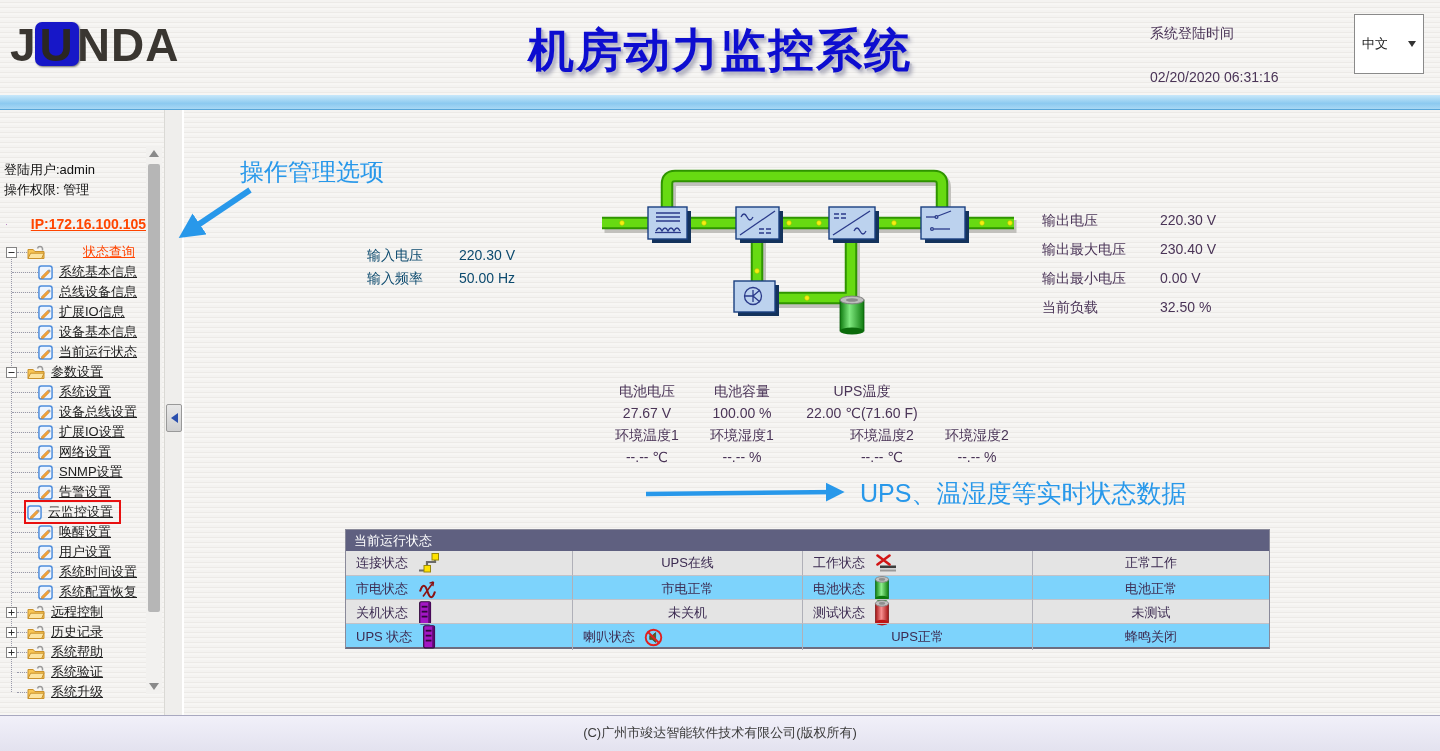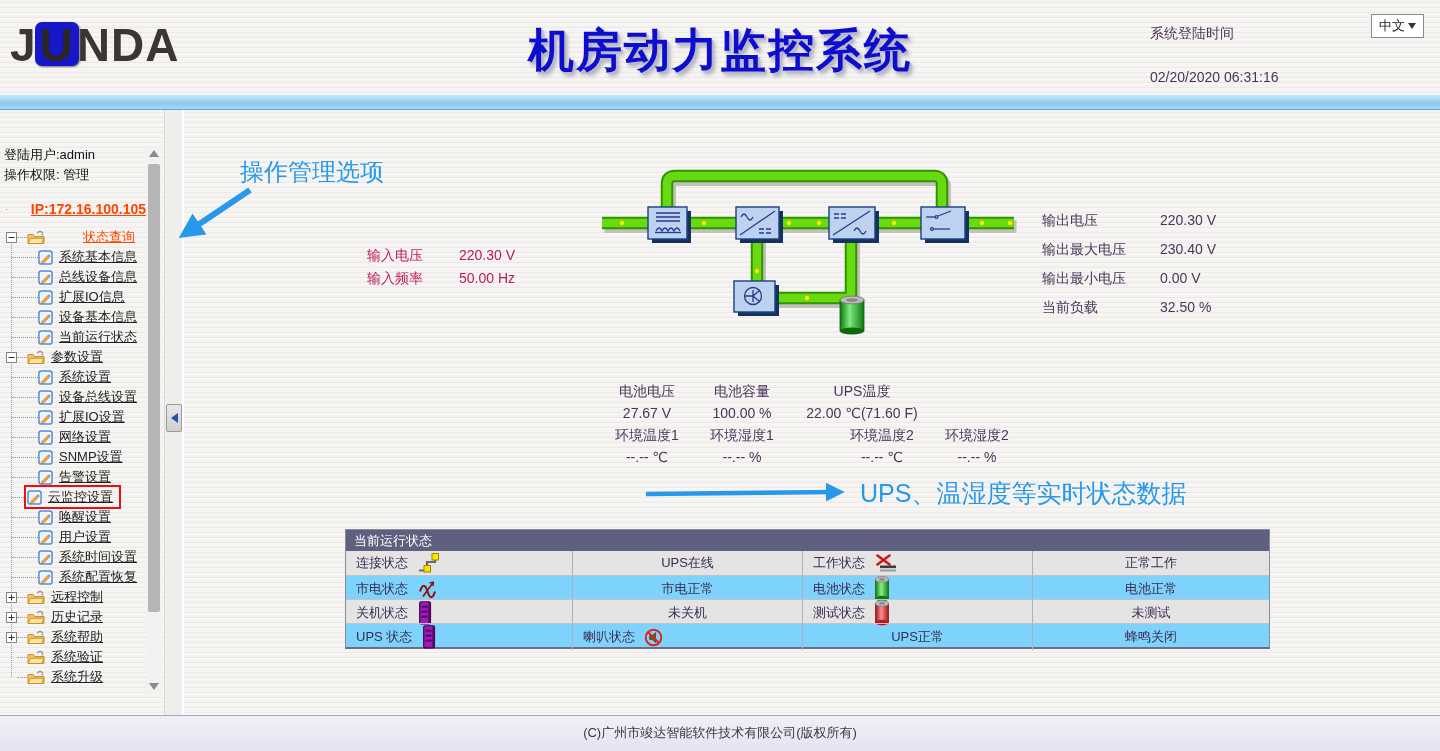--- a/index.html
+++ b/index.html
@@ -16,31 +16,31 @@
         font-weight:800;font-size:46px;color:#3a3631;letter-spacing:1px;}
   #logo .lu{position:relative;z-index:1;padding:0 3px;color:#2a2623;}
   #logo .lu::before{content:"";position:absolute;left:-2px;top:4px;width:44px;height:44px;
         background:#1717c8;border-radius:7px;z-index:-1;box-shadow:1px 1px 2px #777;}
   #page-title{position:absolute;left:50%;top:20px;transform:translateX(-50%);
         font-size:46px;font-weight:bold;color:#0d0dd0;letter-spacing:2px;white-space:nowrap;
         text-shadow:2px 2px 1px #b9b9c6,3px 4px 4px #a8a8b8;}
   #login-label{position:absolute;left:1150px;top:25px;font-size:14px;color:#4a3457;}
   #login-value{position:absolute;left:1150px;top:69px;font-size:14px;color:#4a3457;}
   #lang-select{position:absolute;right:16px;top:14px;height:20px;background:#fff;
-        border:1px solid #8a8a8a;display:flex;align-items:center;gap:3px;
-        padding:1px 7px;font-size:13px;color:#222;cursor:pointer;}
+        border:1px solid #8a8a8a;display:flex;align-items:center;gap:20px;
+        padding:19px 7px;font-size:13px;color:#222;cursor:pointer;}
   .chev{width:0;height:0;border-left:4px solid transparent;border-right:4px solid transparent;
         border-top:6px solid #333;}
   #blue-bar{position:absolute;left:0;top:95px;width:1440px;height:14px;
         background:linear-gradient(to bottom,#c8e8fa,#8ccaf0 60%,#a8d8f4);
         border-bottom:1px solid #58a6d8;}
   
   #bodywrap{position:absolute;left:0;top:110px;width:1440px;height:606px;}
   
-  #sidebar{position:absolute;left:0;top:0;width:146px;height:606px;padding:35px 0 0 4px;
+  #sidebar{position:absolute;left:0;top:0;width:146px;height:606px;padding:50px 0 0 4px;
         box-sizing:border-box;font-size:13px;}
   #sidebar .uline{height:20px;line-height:20px;color:#111;}
   #ip-row{display:flex;align-items:center;gap:24px;margin:10px 0 4px 2px;height:28px;}
   #ip-row a{color:#ff4500;font-weight:bold;font-size:14px;text-decoration:underline;cursor:pointer;}
   .tree{position:relative;margin-top:4px;}
   .tree::before{content:"";position:absolute;left:7px;top:6px;bottom:10px;border-left:1px dotted #99a;}
   .t-row{height:20px;display:flex;align-items:center;position:relative;white-space:nowrap;}
   .stub{height:0;border-top:1px dotted #99a;flex:none;}
   .lnk{color:#1d1d1d;text-decoration:underline;cursor:pointer;}
   .lnk.orange{color:#ff4400;margin-left:32px;}
@@ -58,21 +58,21 @@
   #splitter{position:absolute;left:164px;top:0;width:18px;height:606px;background:#efeeec;
         border-left:1px solid #dad9d5;border-right:1px solid #dad9d5;}
   #collapse-btn{position:absolute;left:1px;top:294px;width:14px;height:26px;background:linear-gradient(#e8e8e8,#cfcfcf);
         border:1px solid #999;border-radius:2px;display:flex;align-items:center;justify-content:center;cursor:pointer;}
   .tri-left{width:0;height:0;border-top:5px solid transparent;border-bottom:5px solid transparent;border-right:7px solid #2a4fae;}
   
   #main{position:absolute;left:182px;top:0;width:1258px;height:606px;border-left:2px solid #fff;}
   .note{color:#2898ea;white-space:nowrap;}
   #note1{left:56px;top:46px;font-size:24px;}
   #note2{left:676px;top:367px;font-size:25px;}
-  .mrow{height:23px;line-height:23px;font-size:14px;color:#be185d;white-space:nowrap;}
+  .mrow{height:23px;line-height:23px;font-size:14px;color:#0c4a6e;white-space:nowrap;}
   .mrow .ml{display:inline-block;width:92px;}
   .orow{height:29px;line-height:29px;font-size:14px;color:#4a3457;white-space:nowrap;}
   .orow .ml{display:inline-block;width:118px;}
   .cent{position:absolute;text-align:center;font-size:14px;color:#4a3457;height:22px;line-height:22px;white-space:nowrap;}
   
   #tbl{position:absolute;left:161px;top:419px;width:923px;border:1px solid #8a8a9a;border-bottom:2px solid #6d6d80;background:#fff;}
   #tbl-head{height:21px;line-height:21px;background:#5f6080;color:#fff;font-size:13px;padding-left:8px;}
   .trow{display:grid;grid-template-columns:227px 230px 230px 236px;height:24px;}
   .trow.odd{background:#e4e4e4;}
   .trow.even{background:#7dd3fc;}

